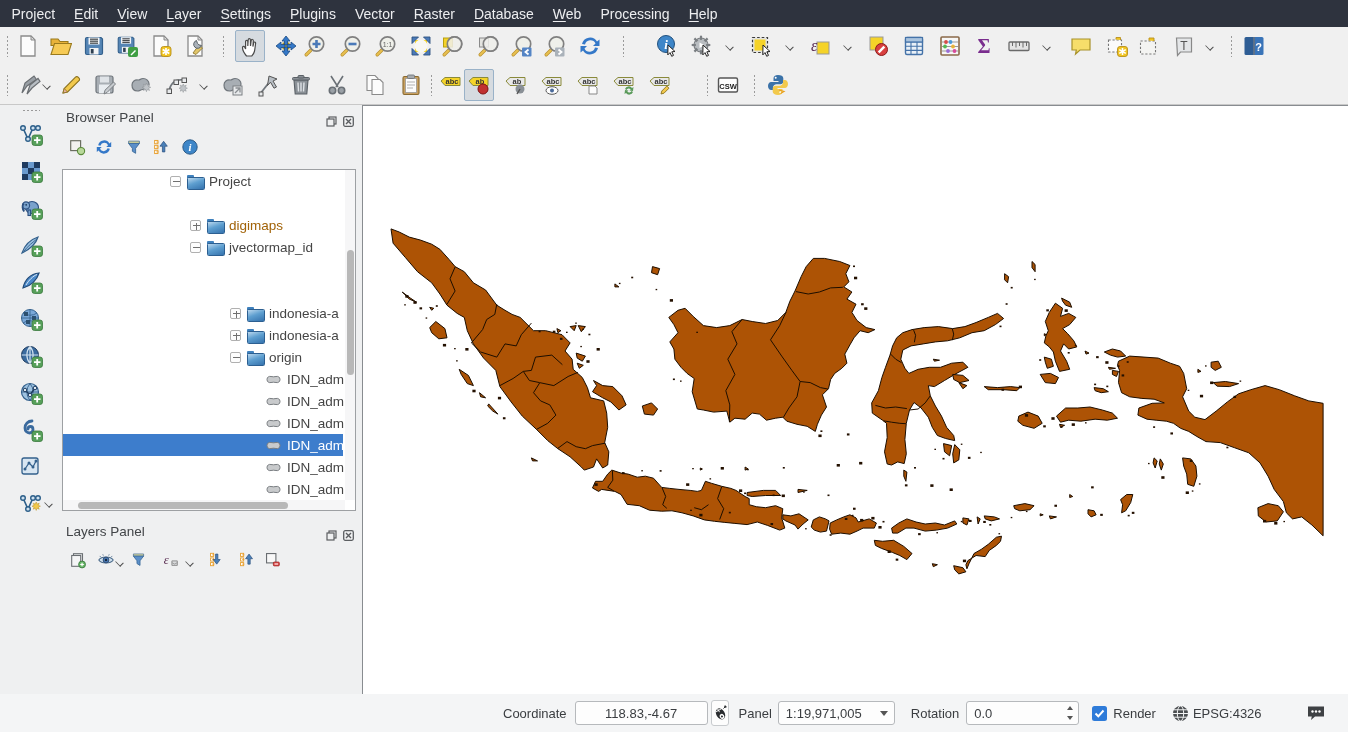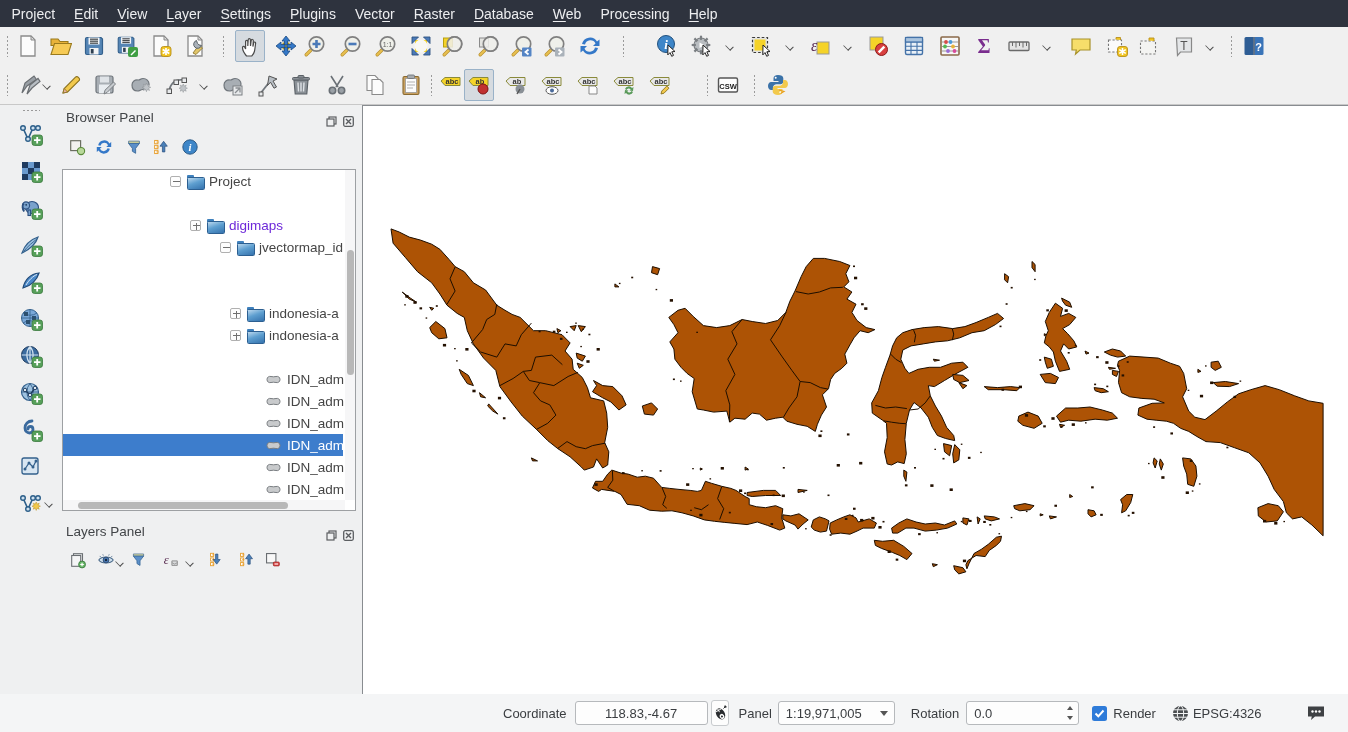--- a/index.html
+++ b/index.html
@@ -726,36 +726,41 @@
     </div>
 <div class="tree-box" style="top:169px; height:342px;" id="btree">
       <div class="trow" style="left:0;top:0px;width:280px;padding-left:107px;">
         <div class="exp minus"></div>
         <div class="folder"></div>
         <span style="color:#454545">Project</span>
       </div>
 <div class="trow" style="left:0;top:44px;width:280px;padding-left:127px;">
         <div class="exp plus"></div>
         <div class="folder"></div>
-        <span style="color:#6d28d9">digimaps</span>
-      </div>
-<div class="trow" style="left:0;top:66px;width:280px;padding-left:127px;justify-content:flex-end;">
+        <span style="color:#a16207">digimaps</span>
+      </div>
+<div class="trow" style="left:0;top:66px;width:280px;padding-left:127px;">
         <div class="exp minus"></div>
         <div class="folder"></div>
         <span style="color:#454545">jvectormap_id</span>
       </div>
 <div class="trow" style="left:0;top:132px;width:280px;padding-left:167px;">
         <div class="exp plus"></div>
         <div class="folder"></div>
         <span style="color:#454545">indonesia-a</span>
       </div>
 <div class="trow" style="left:0;top:154px;width:280px;padding-left:167px;">
         <div class="exp plus"></div>
         <div class="folder"></div>
         <span style="color:#454545">indonesia-a</span>
+      </div>
+<div class="trow" style="left:0;top:176px;width:280px;padding-left:167px;">
+        <div class="exp minus"></div>
+        <div class="folder"></div>
+        <span style="color:#454545">origin</span>
       </div>
 <div class="trow" style="left:0;top:198px;width:280px;padding-left:203px;">
         <svg viewBox="0 0 15 9" class="shpico" style="width:15px;height:9px">
           <path d="M1 4.5 C1 2 3 1 5 1.5 6.5 1.9 8.5 1.9 10 1.5 c2-0.5 4 0.5 4 3 0 2.5-2 3.5-4 3 C8.5 7.1 6.5 7.1 5 7.5 3 8 1 7 1 4.5 z" fill="#c8cacc" stroke="#7a7e82" stroke-width="1"></path>
         </svg>
         <span style="color:#454545">IDN_adm</span>
       </div>
 <div class="trow" style="left:0;top:220px;width:280px;padding-left:203px;">
         <svg viewBox="0 0 15 9" class="shpico" style="width:15px;height:9px">
           <path d="M1 4.5 C1 2 3 1 5 1.5 6.5 1.9 8.5 1.9 10 1.5 c2-0.5 4 0.5 4 3 0 2.5-2 3.5-4 3 C8.5 7.1 6.5 7.1 5 7.5 3 8 1 7 1 4.5 z" fill="#c8cacc" stroke="#7a7e82" stroke-width="1"></path>

